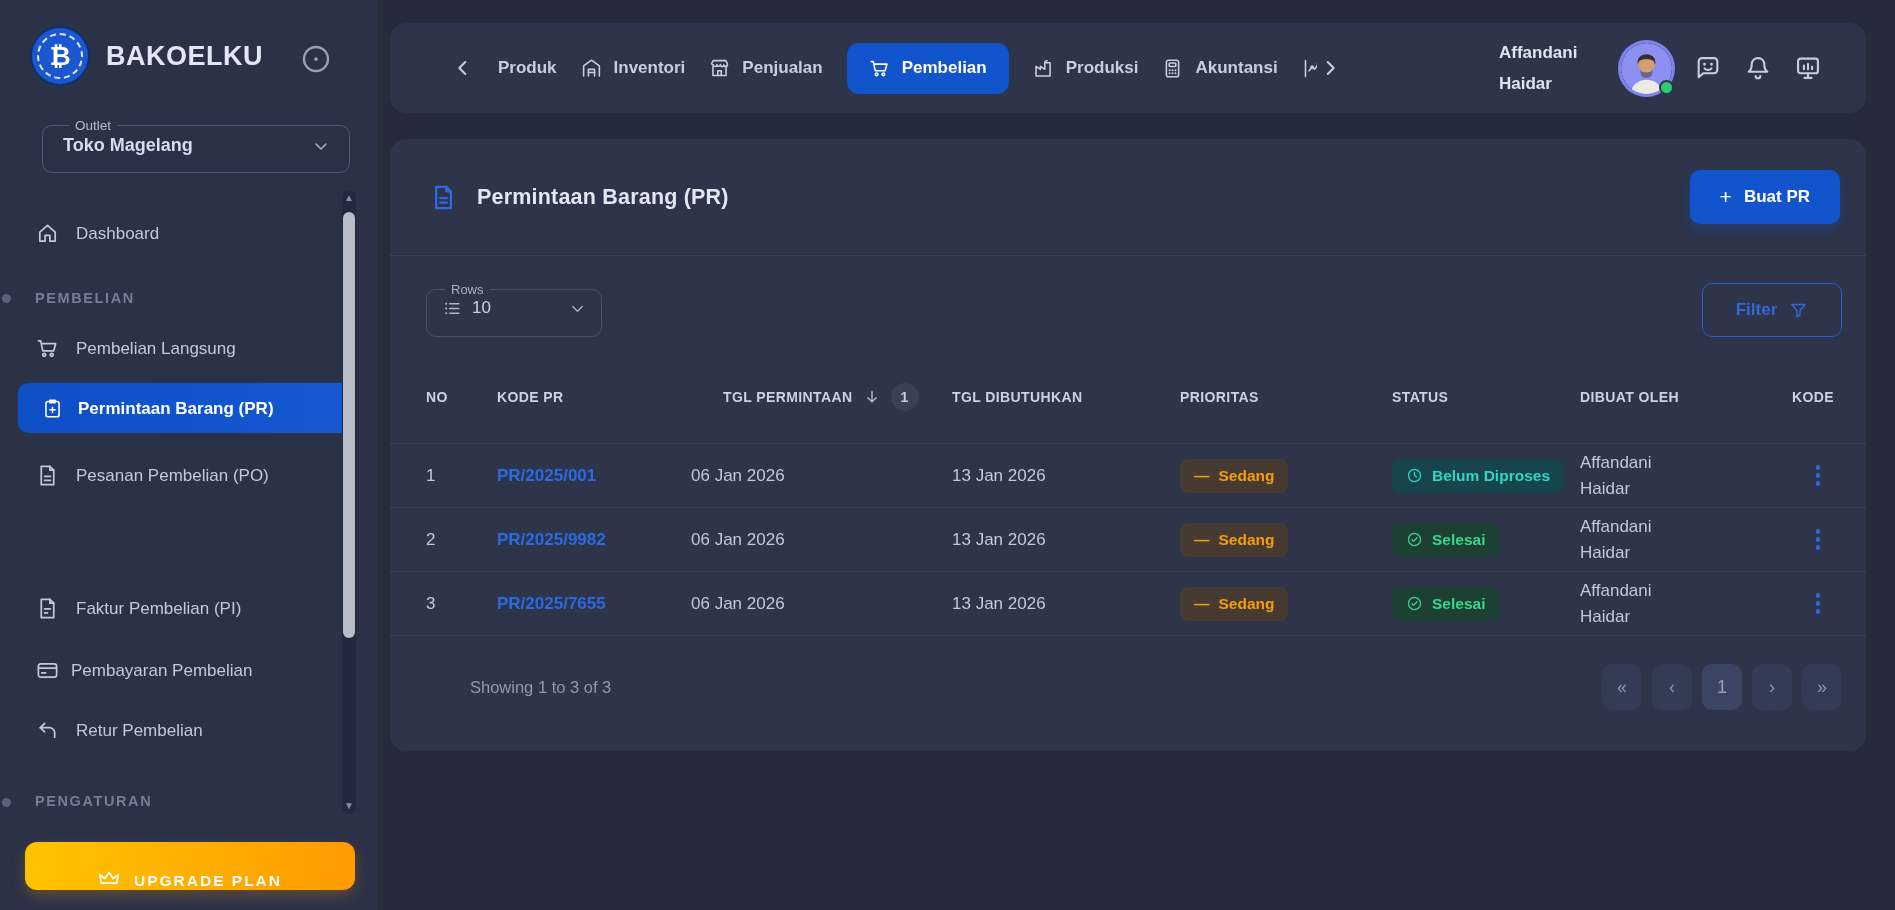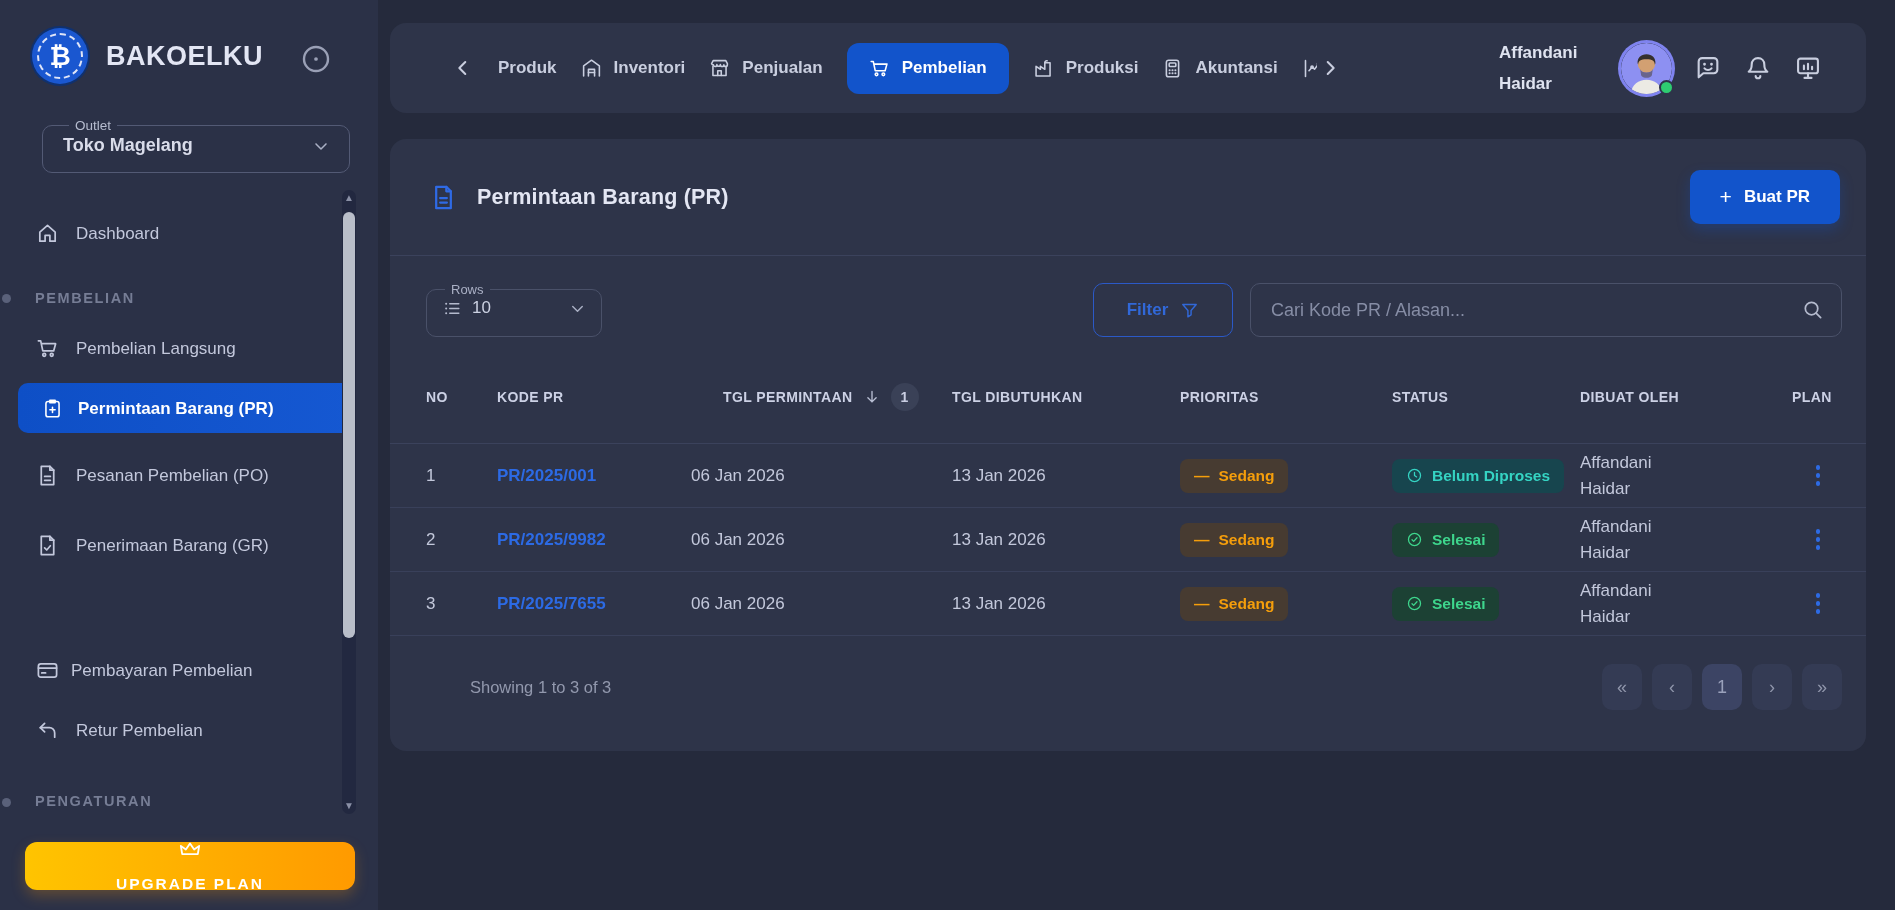--- a/index.html
+++ b/index.html
@@ -72,25 +72,24 @@
   .sb-arrow.down { bottom:1px; }
   .sb-thumb {
     position:absolute; left:1px; top:22px; width:12px; height:426px;
     background:#b9bec9; border-radius:6px;
   }
 
   .upgrade-btn {
     position:absolute; left:25px; top:842px; width:330px; height:48px;
     border:none; border-radius:12px; cursor:pointer;
     background:linear-gradient(90deg,#ffc400,#ff9a00);
-    display:flex; align-items:center; justify-content:center; gap:14px;
+    display:flex; align-items:flex-end; justify-content:center; gap:14px;
     color:#ffffff; font-size:15.5px; font-weight:800; letter-spacing:2px;
     font-family:"Liberation Sans", sans-serif;
     box-shadow:0 6px 14px rgba(255,153,0,.25);
-    flex-direction:column;
   }
   .upgrade-btn .s-ic { width:22px; height:22px; }
 
   
   .topnav {
     position:absolute; left:390px; top:23px; width:1476px; height:90px;
     background:#2e3449; border-radius:16px;
     display:flex; align-items:center; padding:0 44px 0 62px;
   }
   .tabs { display:flex; align-items:center; gap:24px; }
@@ -276,31 +275,31 @@
     <span class="s-ic">
       <svg class="ic" viewBox="0 0 24 24" width="23" height="23">
           <path d="M5.5 2.5h9l4 4v15h-13z"></path>
           <path d="M14.5 2.5v4h4"></path>
           <path d="M9 13h6M9 17h6"></path>
         </svg>
     </span>
     <span class="label">Pesanan Pembelian (PO)</span>
   </div>
 
-  <div class="side-item two-line" style="top:510px; height:70px;">
+
+  <div class="side-item" style="top:588px; height:40px;">
     <span class="s-ic">
       <svg class="ic" viewBox="0 0 24 24" width="23" height="23">
           <path d="M5.5 2.5h9l4 4v15h-13z"></path>
           <path d="M14.5 2.5v4h4"></path>
-          <path d="M9 14.5l2.2 2.2 3.8-4.4"></path>
-        </svg>
-    </span>
-    <span class="label">Penerimaan Barang (GR)</span>
-  </div>
-
+          <path d="M9 12.5h6M9 16.5h3"></path>
+        </svg>
+    </span>
+    <span class="label">Faktur Pembelian (PI)</span>
+  </div>
 
   <div class="side-item" style="top:650px; height:40px;gap:12px;">
     <span class="s-ic">
       <svg class="ic" viewBox="0 0 24 24" width="23" height="23">
           <rect x="2.5" y="5" width="19" height="14" rx="2.5"></rect>
           <path d="M2.5 9.5h19"></path>
           <path d="M6 14.5h4"></path>
         </svg>
     </span>
     <span class="label">Pembayaran Pembelian</span>
@@ -489,49 +488,40 @@
 
     <div class="toolbar-right">
       <button class="filter-btn">
         <span>Filter</span>
         <span class="s-ic">
           <svg class="ic" viewBox="0 0 24 24" width="19" height="19">
               <path d="M3.5 4.5h17L14 12v5.5l-4 2.5v-8z"></path>
             </svg>
         </span>
       </button>
-      <div class="search-wrap">
-        <input class="search-input" type="text" placeholder="Cari Kode PR / Alasan..." style="">
-        <span class="search-ic">
-          <svg class="ic" viewBox="0 0 24 24" width="23" height="23">
-              <circle cx="11" cy="11" r="6.5"></circle>
-              <path d="M16 16l4.5 4.5"></path>
-            </svg>
-        </span>
-      </div>
     </div>
   </div>
 
   <div class="grid-row thead">
     <span class="th">NO</span>
     <span class="th">KODE PR</span>
     <span class="th th-sort">
       <span class="th-wrap">TGL PERMINTAAN</span>
       <span class="sort-arrow">
         <svg class="ic" viewBox="0 0 24 24" width="18" height="18">
             <path d="M12 4.5v14M6.5 13l5.5 5.5L17.5 13"></path>
           </svg>
       </span>
       <span class="sort-badge">1</span>
     </span>
     <span class="th"><span class="th-wrap">TGL DIBUTUHKAN</span></span>
     <span class="th">PRIORITAS</span>
     <span class="th">STATUS</span>
     <span class="th">DIBUAT OLEH</span>
-    <span class="th aksi">PLAN</span>
+    <span class="th aksi">KODE</span>
   </div>
 
   <div class="grid-row trow">
     <span class="cell">1</span>
     <span class="cell link">PR/2025/001</span>
     <span class="cell">06 Jan 2026</span>
     <span class="cell">13 Jan 2026</span>
     <span class="cell">
       <span class="badge amber">
         <span class="dash">—</span>

